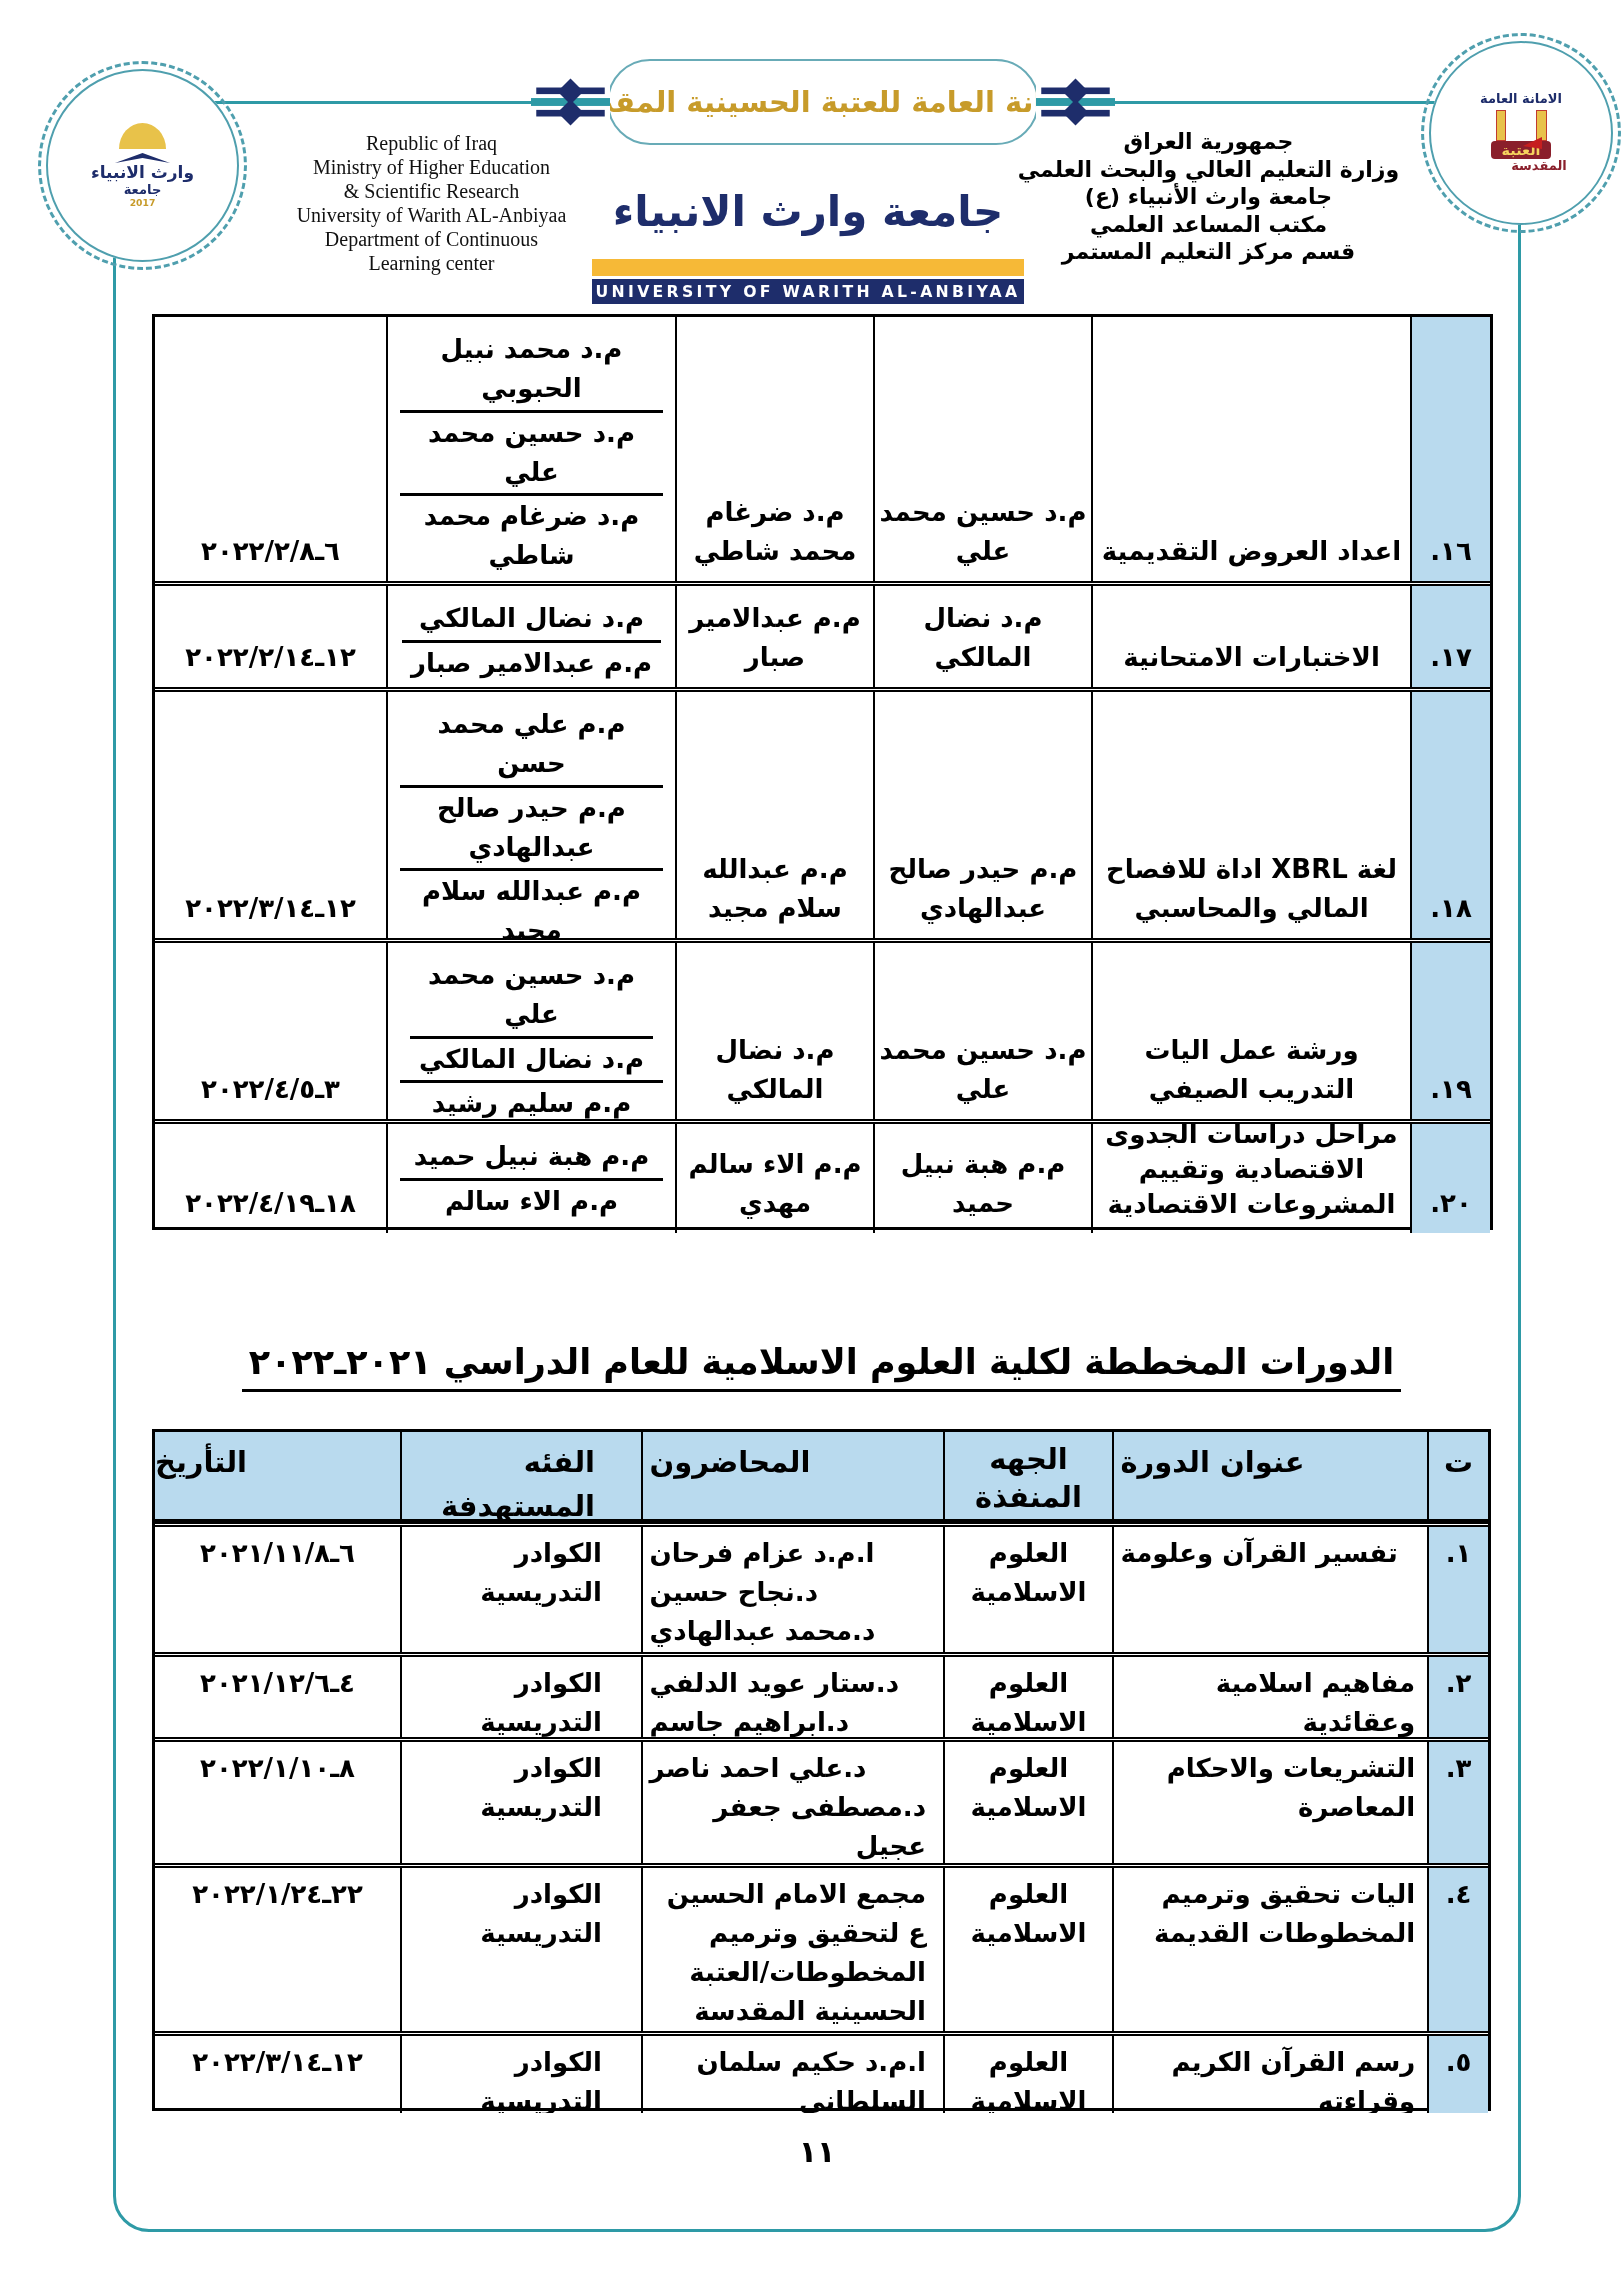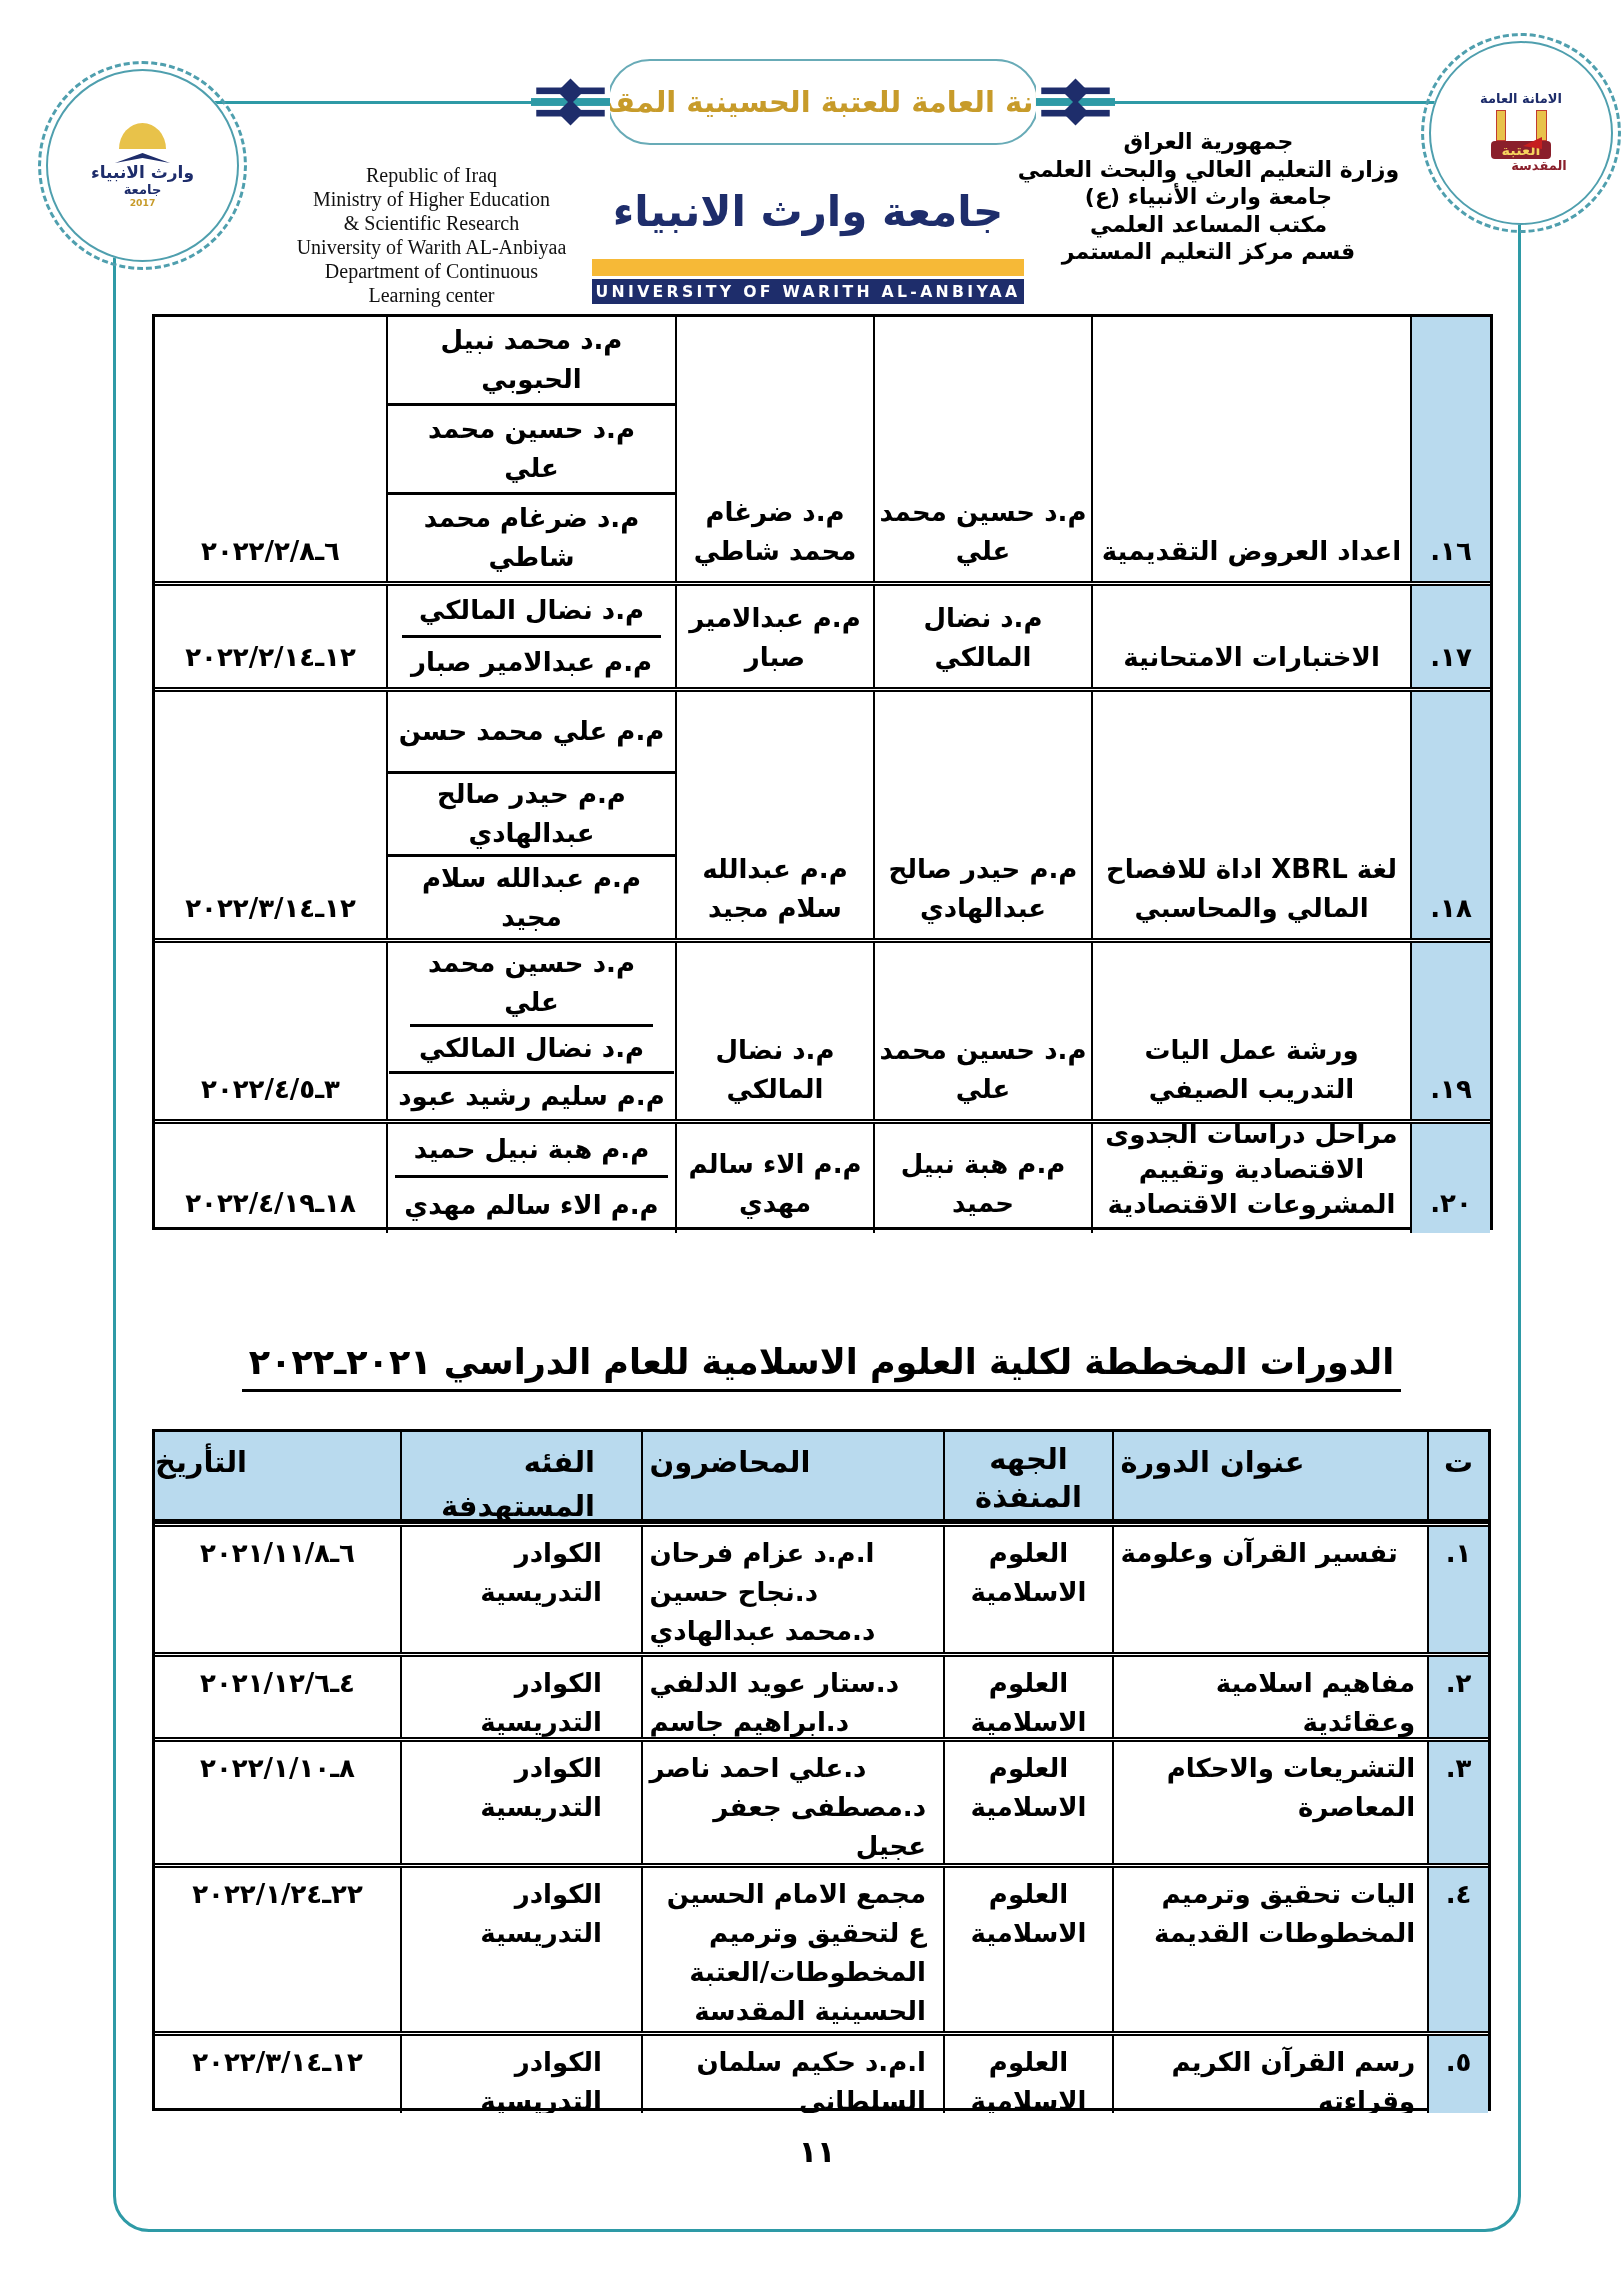--- a/index.html
+++ b/index.html
@@ -5,21 +5,21 @@
   html,body{margin:0;padding:0;background:#fff;}
   #page{position:relative;width:1624px;height:2295px;background:#fff;overflow:hidden;
         font-family:"DejaVu Sans",sans-serif;color:#000;}
 
   
   .frame{position:absolute;left:113px;top:101px;width:1408px;height:2131px;
          border:3.3px solid #2e9aa6;border-radius:36px;box-sizing:border-box;}
 
   
   .en-block{position:absolute;left:222px;top:131px;width:419px;text-align:center;
-            font-family:"Liberation Serif",serif;font-size:20px;line-height:1.2;color:#111;margin-top:32px;}
+            font-family:"Liberation Serif",serif;font-size:20px;line-height:1.2;color:#111;}
   .ar-block{position:absolute;left:1012px;top:128px;width:393px;text-align:center;
             font-weight:bold;font-size:22px;line-height:1.25;}
   .capsule{position:absolute;left:607px;top:59px;width:432px;height:86px;background:#fff;
            border:2.6px solid #68abb7;border-radius:46px;box-sizing:border-box;
            display:flex;align-items:center;justify-content:center;}
   .capsule .goldtxt{font-size:29px;font-weight:bold;color:#c79b2a;white-space:nowrap;}
   .knot{position:absolute;top:73px;width:79px;height:58px;background:#fff;}
   .knot.k-left{left:531px;}  .knot.k-right{left:1036px;}
 
   .wordmark-callig{position:absolute;left:592px;top:164px;width:432px;height:94px;
@@ -58,21 +58,21 @@
         overflow:hidden;}
   .cell:last-child{border-left:none;border-radius:14px;}
   .bluecell{background:#b9daee;}
   .vbot{justify-content:flex-end;padding-bottom:10.5px;}
   .vtop{justify-content:flex-start;padding-top:6.5px;}
 
   
   #t1{left:152px;top:314px;width:1341px;height:916px;}
   #t1 .c-num{width:80px;}  #t1 .c-title{width:319px;padding-left:5.2px;padding-right:5.2px;}
   #t1 .c-nb{width:218px;}  #t1 .c-na{width:198px;}
-  #t1 .c-subs{width:289px;padding:0;justify-content:stretch;}
+  #t1 .c-subs{width:289px;padding:12px;justify-content:stretch;}
   #t1 .c-date{flex:1;}
   .sub{display:flex;align-items:center;justify-content:center;padding:1.3px 9.2px;box-sizing:border-box;}
   .sub + .sub{border-top:3.9px solid #000;}
 
   
   #t2{left:152px;top:1429px;width:1339px;height:682px;}
   #t2 .c-num{width:61px;}  #t2 .c-title{width:315px;align-items:flex-end;text-align:right;padding:6.5px 11.8px 0 6.5px;}
   #t2 .c-body{width:169px;}
   #t2 .c-lect{width:302px;align-items:flex-end;text-align:right;padding:6.5px 17px 0 6.5px;}
   #t2 .c-target{width:241px;align-items:flex-end;text-align:right;padding:6.5px 39px 0 6.5px;}

